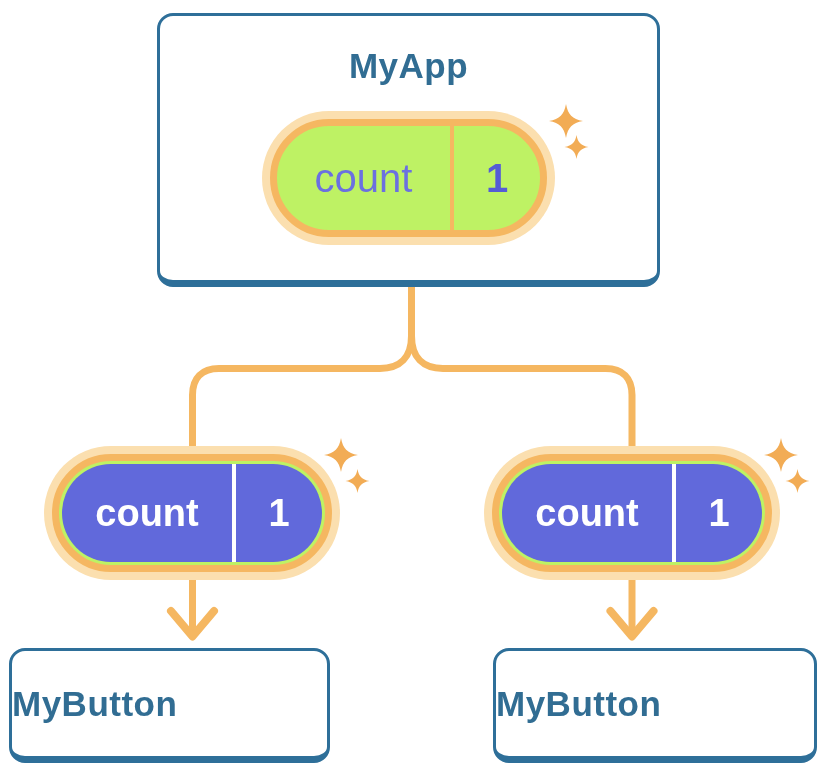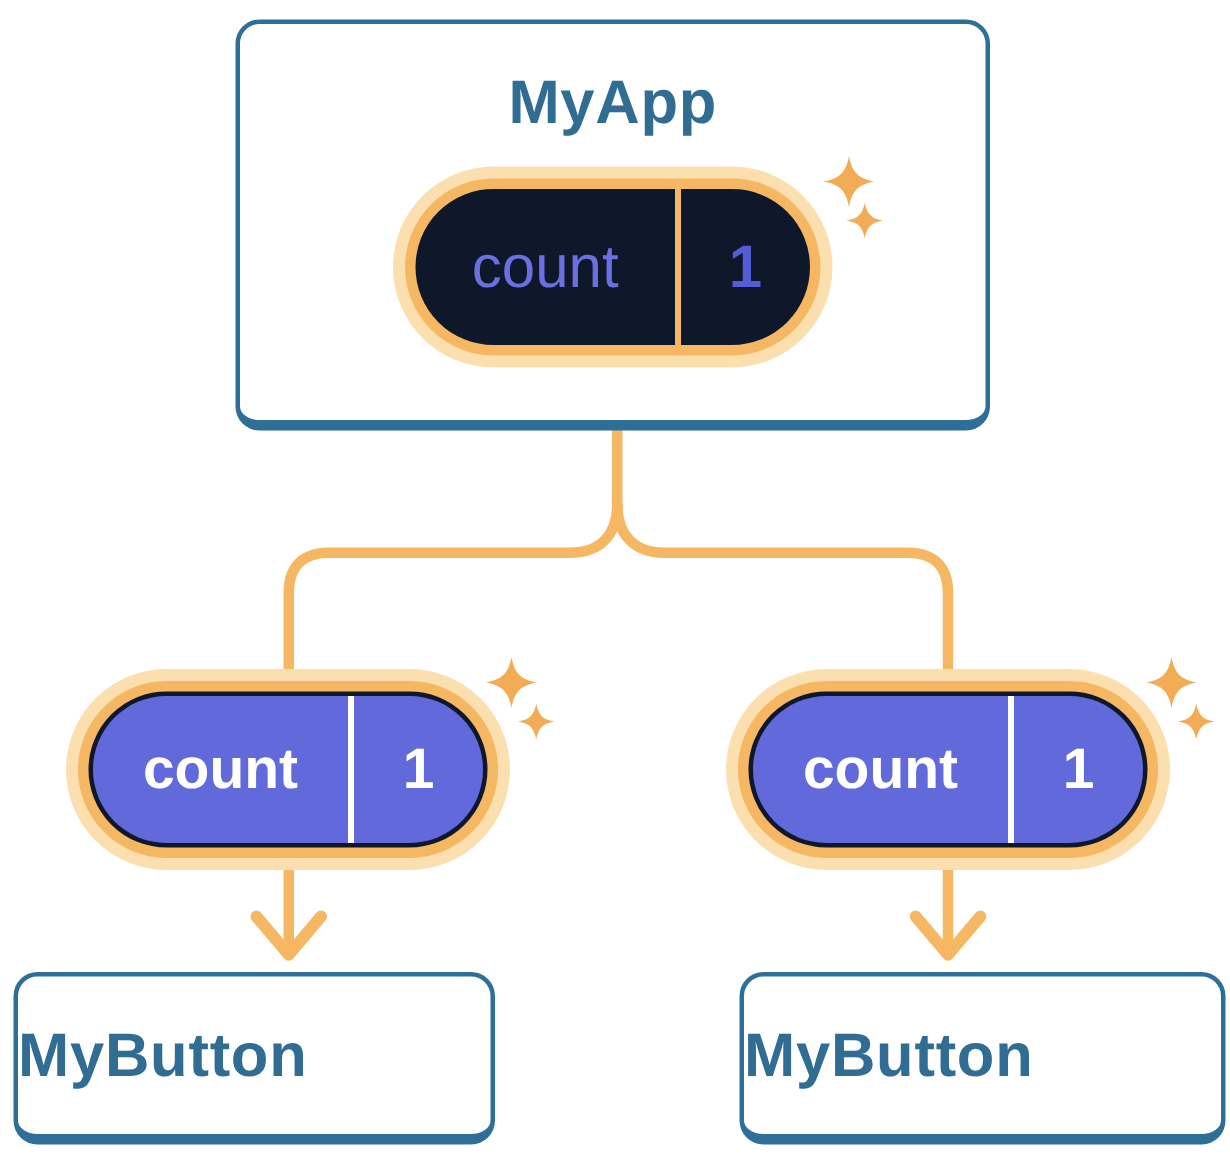--- a/index.html
+++ b/index.html
@@ -23,34 +23,34 @@
     position:absolute; background:var(--card_bg);
     border:3px solid var(--card_border); border-bottom-width:7px;
     border-radius:16px; z-index:1;
   }
   .root-card { left:157px; top:13px; width:503px; height:274px; }
   .child-card { display:flex; align-items:center; }
   .child-card-left  { left:9px;   top:648px; width:321px; height:115px; }
   .child-card-right { left:493px; top:648px; width:324px; height:115px; }
 
   .comp-title {
-    color:var(--title_text); font-size:41px; font-weight:600;
+    color:var(--title_text); font-size:35px; font-weight:600;
     letter-spacing:0.5px; text-align:center; line-height:1;
   }
   .root-title { position:absolute; left:0; right:0; top:32px; }
 
   .pill { position:absolute; z-index:2; width:293px; height:134px;
     background:var(--halo); border-radius:999px; padding:8px; }
   .state-pill { left:262px; top:111px; }
   .props-pill { width:296px; }
   .props-pill-left  { left:44px;  top:446px; }
   .props-pill-right { left:484px; top:446px; }
 
   .pill-ring { width:100%; height:100%; border:7px solid var(--ring);
-    border-radius:999px; background:#0f172a; overflow:hidden; display:flex;justify-content:space-between; }
+    border-radius:999px; background:#bef264; overflow:hidden; display:flex;justify-content:space-between; }
   .props-ring { padding:3px; }
   .pill-core { flex:1; display:flex; background:var(--pill_fill); border-radius:999px; overflow:hidden; }
 
   .pill-cell { display:flex; align-items:center; justify-content:center; line-height:1; }
   .cell-label { flex:1; }
   .cell-value { width:86px; }
   .state-divider { width:4px; background:var(--ring); }
   .props-divider { width:4px; background:#fff; }
 
   .state-label { color:var(--state_label_text); font-size:40px; font-weight:400; }

